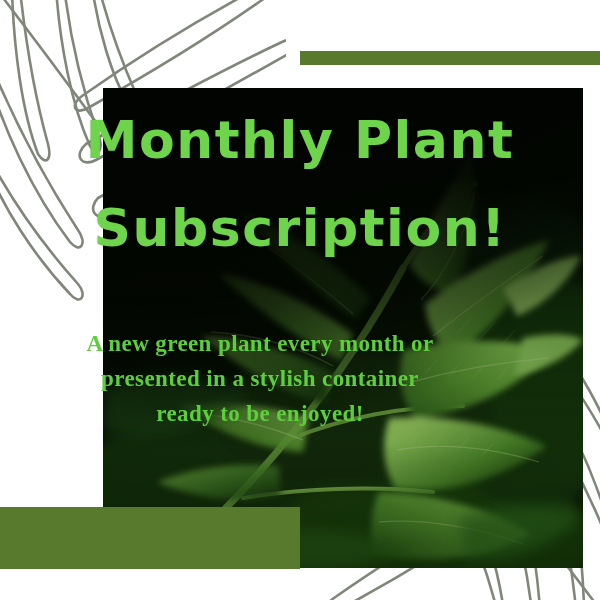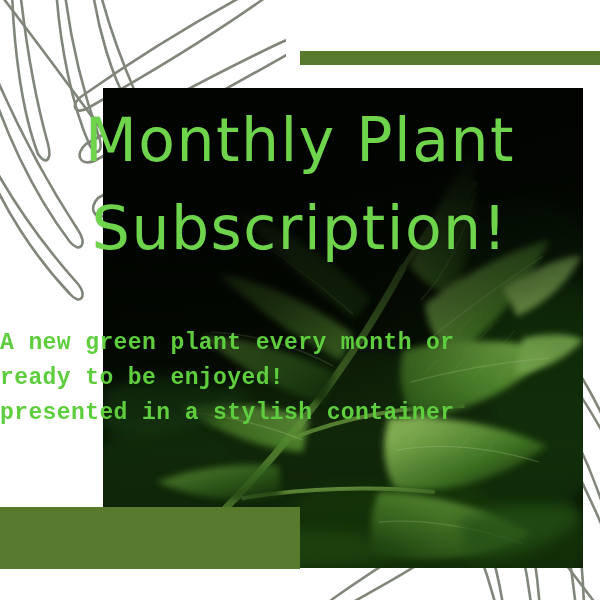--- a/index.html
+++ b/index.html
@@ -87,41 +87,41 @@
     inset: 0;
   }
 
   .headline {
     position: absolute;
     left: 40px;
     top: 96px;
     width: 520px;
     color: #6ed44b;
     font-family: "DejaVu Sans", sans-serif;
-    font-weight: 400;
-    font-size: 60px;
+    font-weight: 700;
+    font-size: 52px;
     line-height: 88px;
     letter-spacing: 1.5px;
     text-align: center;
     white-space: pre-line;
     text-shadow: 0 0 2px rgba(0,0,0,0.25);
   }
 
   .subcopy {
     position: absolute;
     left: 0px;
     top: 326px;
     width: 520px;
     color: #5fce3e;
-    font-family: Liberation Mono, monospace;
+    font-family: Liberation Serif, serif;
     font-weight: 700;
     font-size: 23px;
     line-height: 35px;
     letter-spacing: 0.4px;
-    text-align: left;
+    text-align: center;
   }
   .subcopy .line { display: block; }
 </style>
 </head>
 <body>
 
 <div id="poster">
 
   <div class="frond-layer">
 
@@ -265,19 +265,19 @@
 
   <div class="bar bar-bottom"></div>
 
   <div class="text-layer">
 
     <div class="headline">Monthly Plant
 Subscription!</div>
 
     <div class="subcopy">
       <span class="line">A new green plant every month or</span>
+      <span class="line">presented in a stylish container</span>
       <span class="line">ready to be enjoyed!</span>
-      <span class="line">presented in a stylish container</span>
     </div>
 
   </div>
 
 </div>
 
 </body></html>

